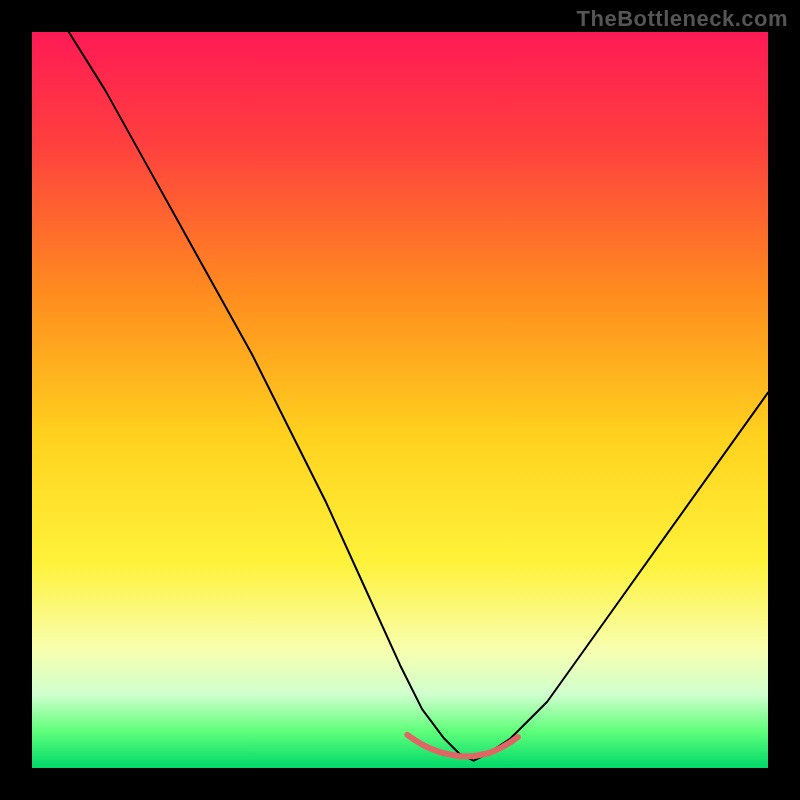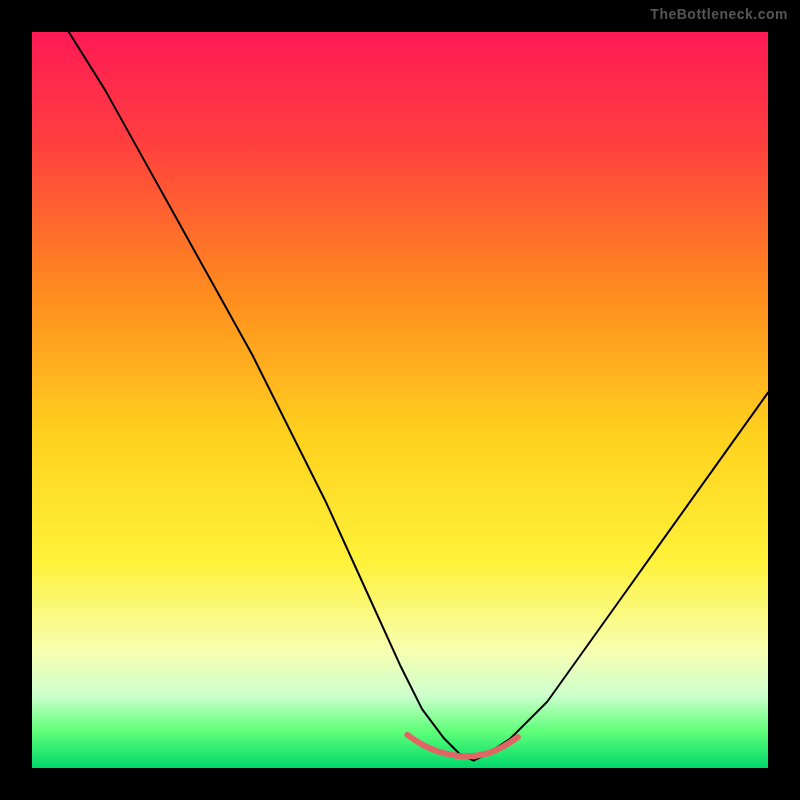--- a/index.html
+++ b/index.html
@@ -15,21 +15,21 @@
     position: relative;
     width: 800px;
     height: 800px;
     background: #000;
   }
   .watermark {
     position: absolute;
     top: 6px;
     right: 12px;
     color: #555;
-    font-size: 14px;
+    font-size: 22px;
     font-weight: 600;
     letter-spacing: 0.5px;
     z-index: 5;
   }
   .plot-wrapper {
     position: absolute;
     left: 32px;
     top: 32px;
     width: 736px;
     height: 736px;

